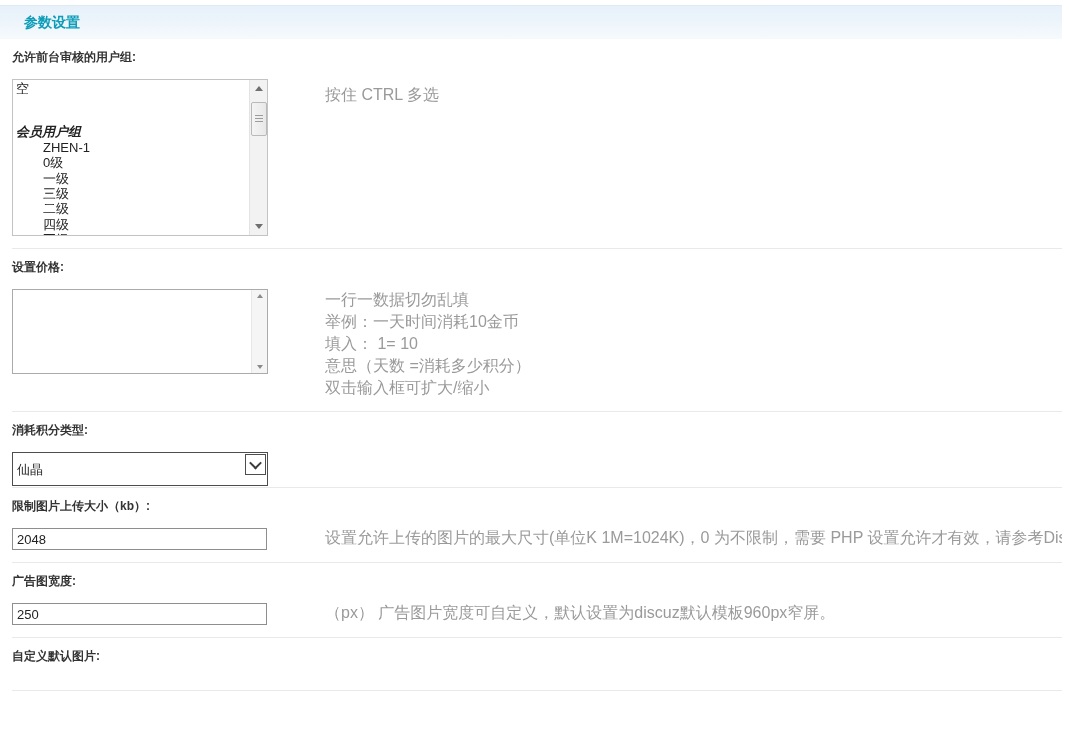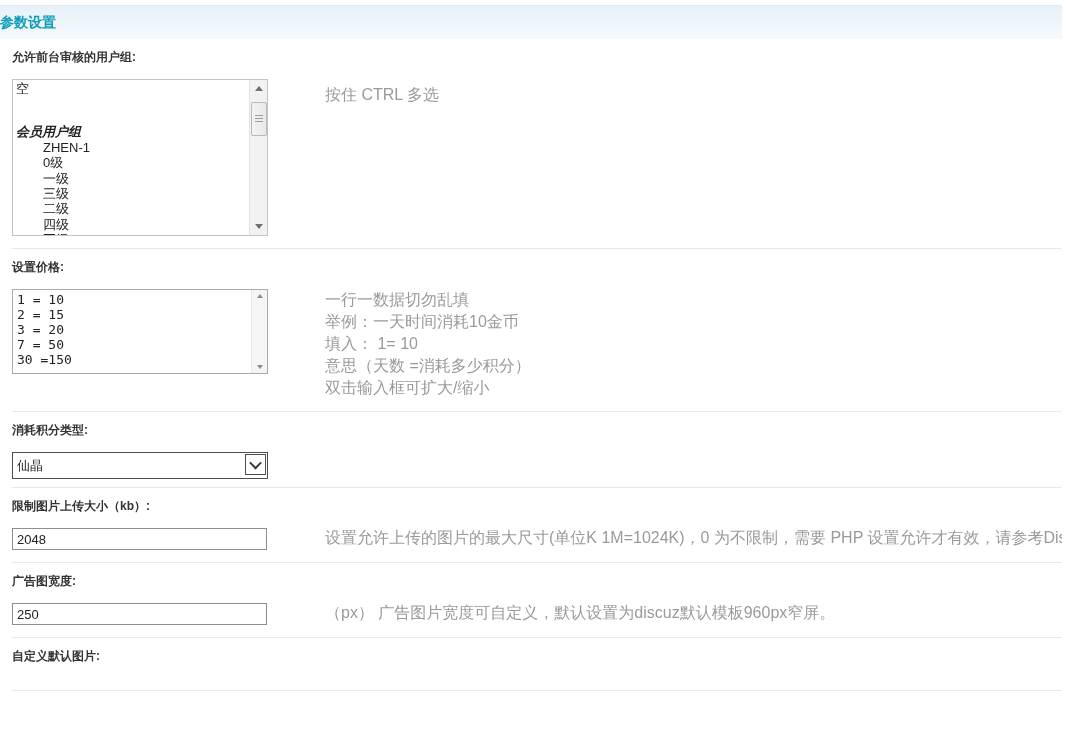--- a/index.html
+++ b/index.html
@@ -8,21 +8,21 @@
     font-family:"Liberation Sans","DejaVu Sans",sans-serif;
     -webkit-font-smoothing:antialiased;
   }
   .page { padding-top:5px; }
   .header {
     margin-left:0; width:1062px; height:33px;
     background:linear-gradient(to bottom,#e7f1fa 0%,#eef5fb 55%,#f6fafd 100%);
     border-top:1px solid #dcebf6;
     display:flex; align-items:center;
   }
-  .title { color:#0d9db8; font-weight:bold; font-size:14px; padding-left:0; }
+  .title { color:#0d9db8; font-weight:bold; font-size:14px; padding-left:24px; }
   .form { padding:0 7px 0 12px; }
   .row { padding:10px 0 12px; border-bottom:1px solid #e9e9e9; }
   .row-label { font-size:12px; font-weight:bold; color:#333; margin-bottom:13px; }
   .row-body { display:flex; }
   .row-body.mid { align-items:flex-start; }
   .control-col { width:313px; flex:0 0 313px; }
   .hint-col { color:#9a9a9a; font-size:16px; }
   .hint-col.pad-top { padding-top:6px; }
   .hint-line { line-height:22px; white-space:pre; }
   .nowrap { white-space:nowrap; overflow:hidden; flex:1 1 auto; }
@@ -67,21 +67,21 @@
     display:flex; flex-direction:column; justify-content:space-between; align-items:center;
     padding:4px 0; box-sizing:border-box;
   }
   .tri-up.small { border-left-width:3px; border-right-width:3px; border-bottom-width:4px; border-bottom-color:#8a8a8a; }
   .tri-down.small { border-left-width:3px; border-right-width:3px; border-top-width:4px; border-top-color:#8a8a8a; }
 
   
   .select-wrap { position:relative; width:256px; height:23px; }
   .credit-select {
     -webkit-appearance:none; appearance:none;
-    width:256px; height:27px; border:1px solid #4d4d4d; border-radius:0;
+    width:256px; height:34px; border:1px solid #4d4d4d; border-radius:0;
     background:#fff; font-size:13px; color:#222; padding:0 24px 0 4px;
     font-family:inherit; outline:none;
   }
   .select-btn {
     position:absolute; top:2px; right:2px; width:19px; height:19px;
     border:1px solid #4d4d4d; background:#fff;
     display:flex; align-items:center; justify-content:center; pointer-events:none;
   }
   .chev { width:7px; height:7px; border-right:2px solid #3c3c3c; border-bottom:2px solid #3c3c3c;
     transform:rotate(45deg) translate(-1px,-1px); }
@@ -137,25 +137,20 @@
         </div>
         <div class="hint-col pad-top">按住 CTRL 多选</div>
       </div>
     </div>
 
     <div class="row">
       <div class="row-label">设置价格:</div>
       <div class="row-body">
         <div class="control-col">
           <div class="textarea-wrap">
-            <textarea class="price-textarea" spellcheck="false" style="">1 = 10
-2 = 15
-3 = 20
-7 = 50
-30 =150</textarea>
             <div class="ta-scrollbar">
               <span class="tri-up small"></span>
               <span class="tri-down small"></span>
             </div>
           </div>
         </div>
         <div class="hint-col">
 
         <div class="hint-line">一行一数据切勿乱填</div>
             <div class="hint-line">举例：一天时间消耗10金币</div>

